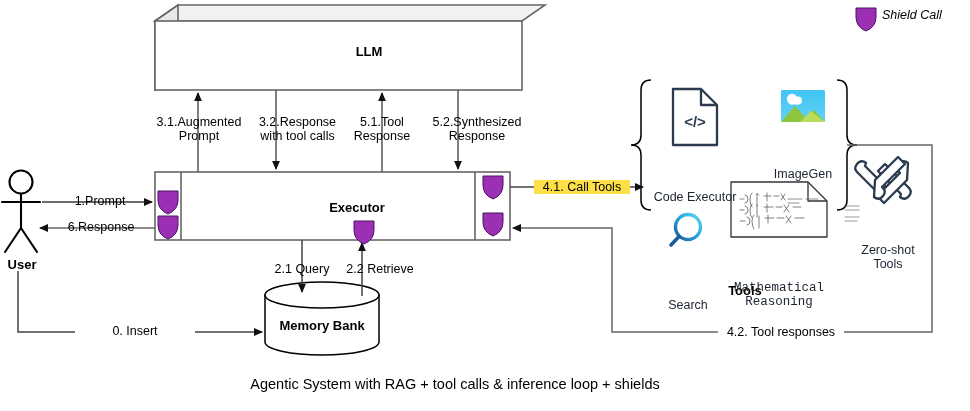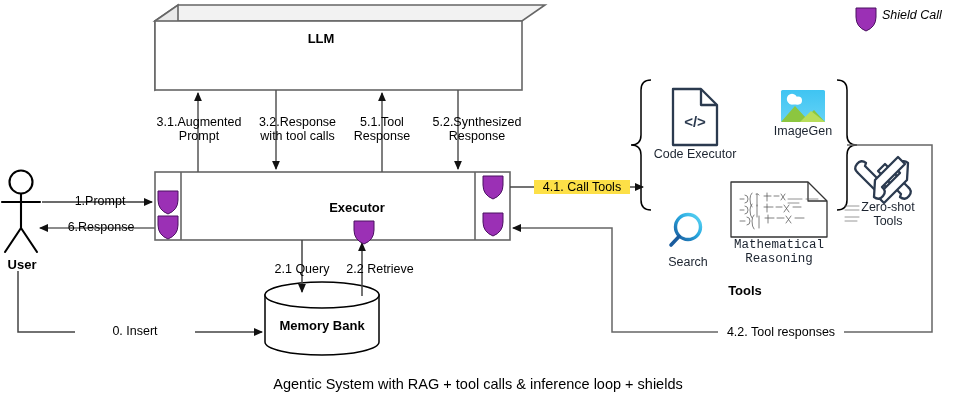--- a/index.html
+++ b/index.html
@@ -7,22 +7,22 @@
     width:970px;height:411px;position:relative;overflow:hidden;
     font-family:"Liberation Sans","DejaVu Sans",sans-serif;
     color:#000;
   }
   #stage{position:absolute;left:0;top:0;width:970px;height:411px;}
   #svg-layer{position:absolute;left:0;top:0;width:970px;height:411px;}
   .lbl{position:absolute;font-size:12.5px;line-height:14px;color:#000;
        white-space:pre-line;text-align:center;}
   .nodename{position:absolute;font-size:13px;font-weight:bold;text-align:center;}
   .iconlabel{position:absolute;font-size:12.5px;line-height:14px;text-align:center;
-             color:#1c2430;white-space:pre-line;}
-  .caption{position:absolute;font-size:14.5px;text-align:center;color:#000;padding-left:23px;}
+             color:#1c2430;white-space:pre-line;margin-top:43px;}
+  .caption{position:absolute;font-size:14.5px;text-align:center;color:#000;}
 </style>
 </head>
 <body>
 
 <div id="stage">
 
   <svg id="svg-layer" viewBox="0 0 970 411">
     <defs>
       <marker id="ah" markerWidth="9" markerHeight="9" refX="8" refY="4.5" orient="auto" markerUnits="userSpaceOnUse">
         <path d="M0,0.6 L9,4.5 L0,8.4 z" fill="#3a3a3a"></path>
@@ -180,21 +180,21 @@
       <path d="M503,176 l0,9 q0,10 -10,14 q-10,-4 -10,-14 l0,-9 z" fill="#9B30B5" stroke="#4a1060" stroke-width="1"></path>
     </g>
     <g>
       <path d="M503,213 l0,9 q0,10 -10,14 q-10,-4 -10,-14 l0,-9 z" fill="#9B30B5" stroke="#4a1060" stroke-width="1"></path>
     </g>
     <g>
       <path d="M876,8 l0,9 q0,10 -10,14 q-10,-4 -10,-14 l0,-9 z" fill="#9B30B5" stroke="#4a1060" stroke-width="1"></path>
     </g>
   </svg>
 
-  <div class="nodename" style="left:155px;top:31px;width:332px;">LLM</div>
+  <div class="nodename" style="left:155px;top:44px;width:332px;padding-left:48px;">LLM</div>
 
   <div class="nodename" style="left:181px;top:200px;width:352px;">Executor</div>
 
   <div class="nodename" style="left:265px;top:318px;width:114px;">Memory Bank</div>
 
   <div class="nodename" style="left:0px;top:257px;width:44px;">User</div>
 
   <div class="nodename" style="left:700px;top:283px;width:90px;">Tools</div>
 
   <div class="lbl" style="left:50px;top:194px;width:100px;">1.Prompt</div>

